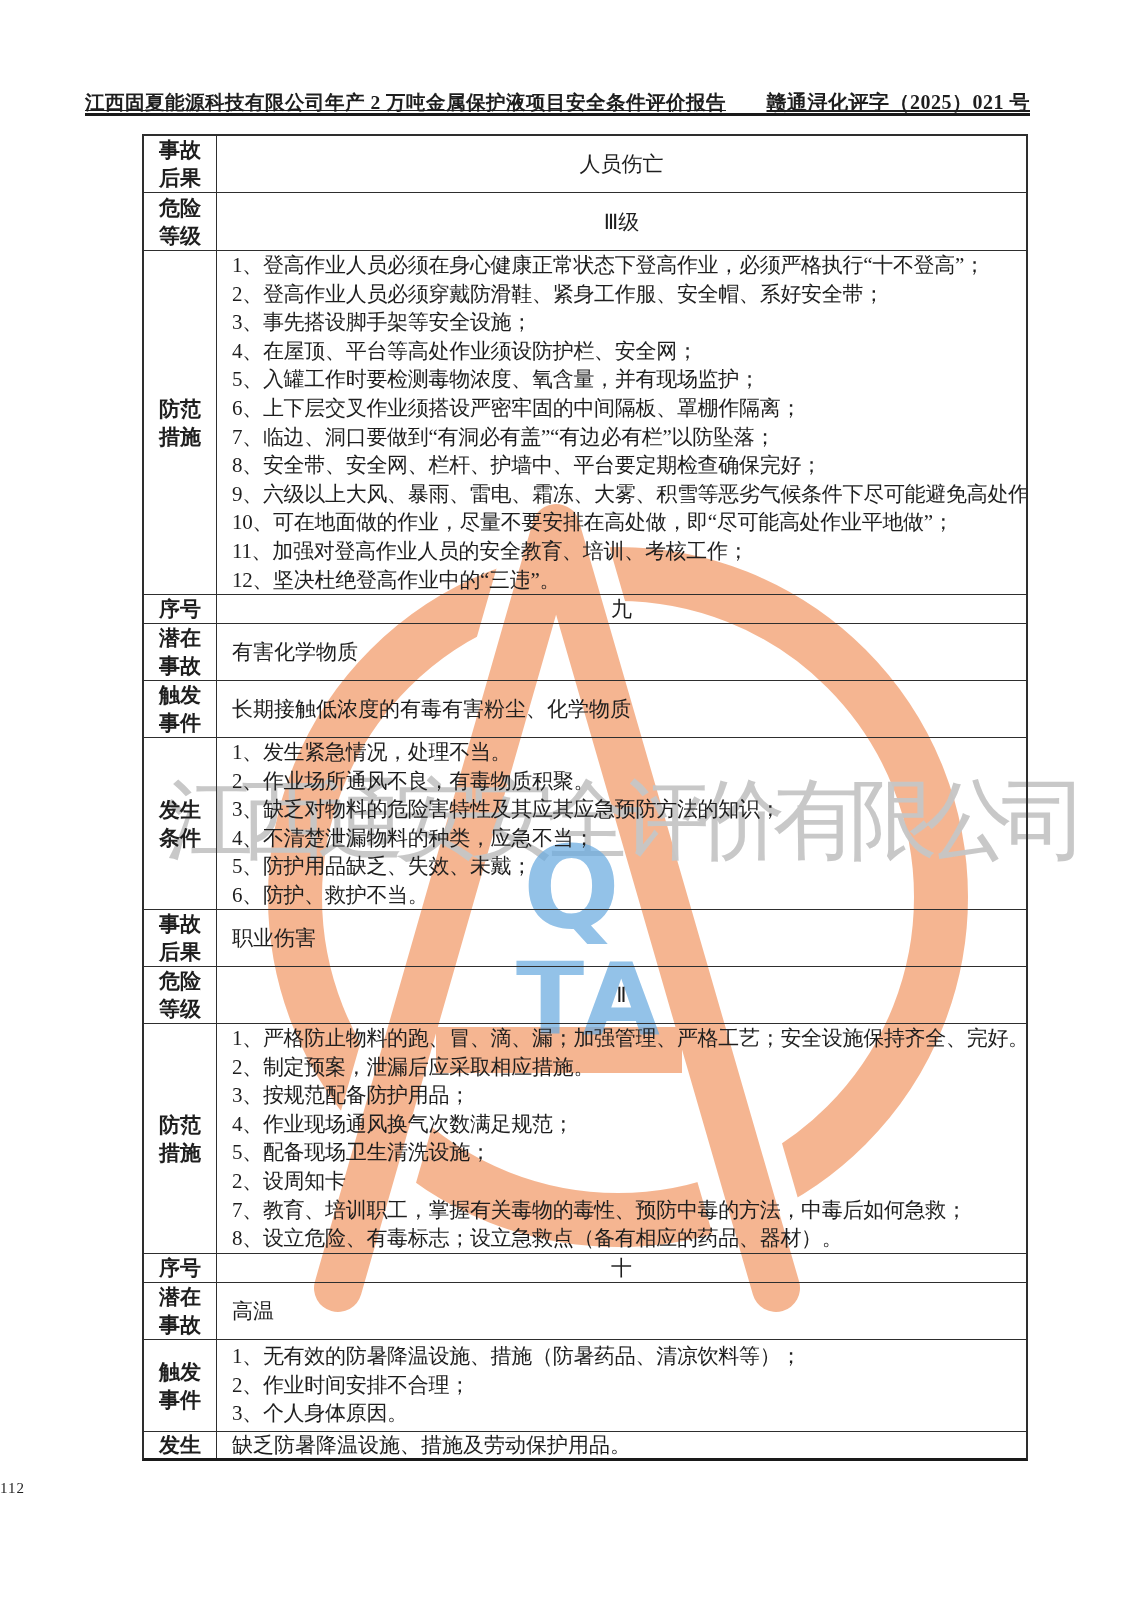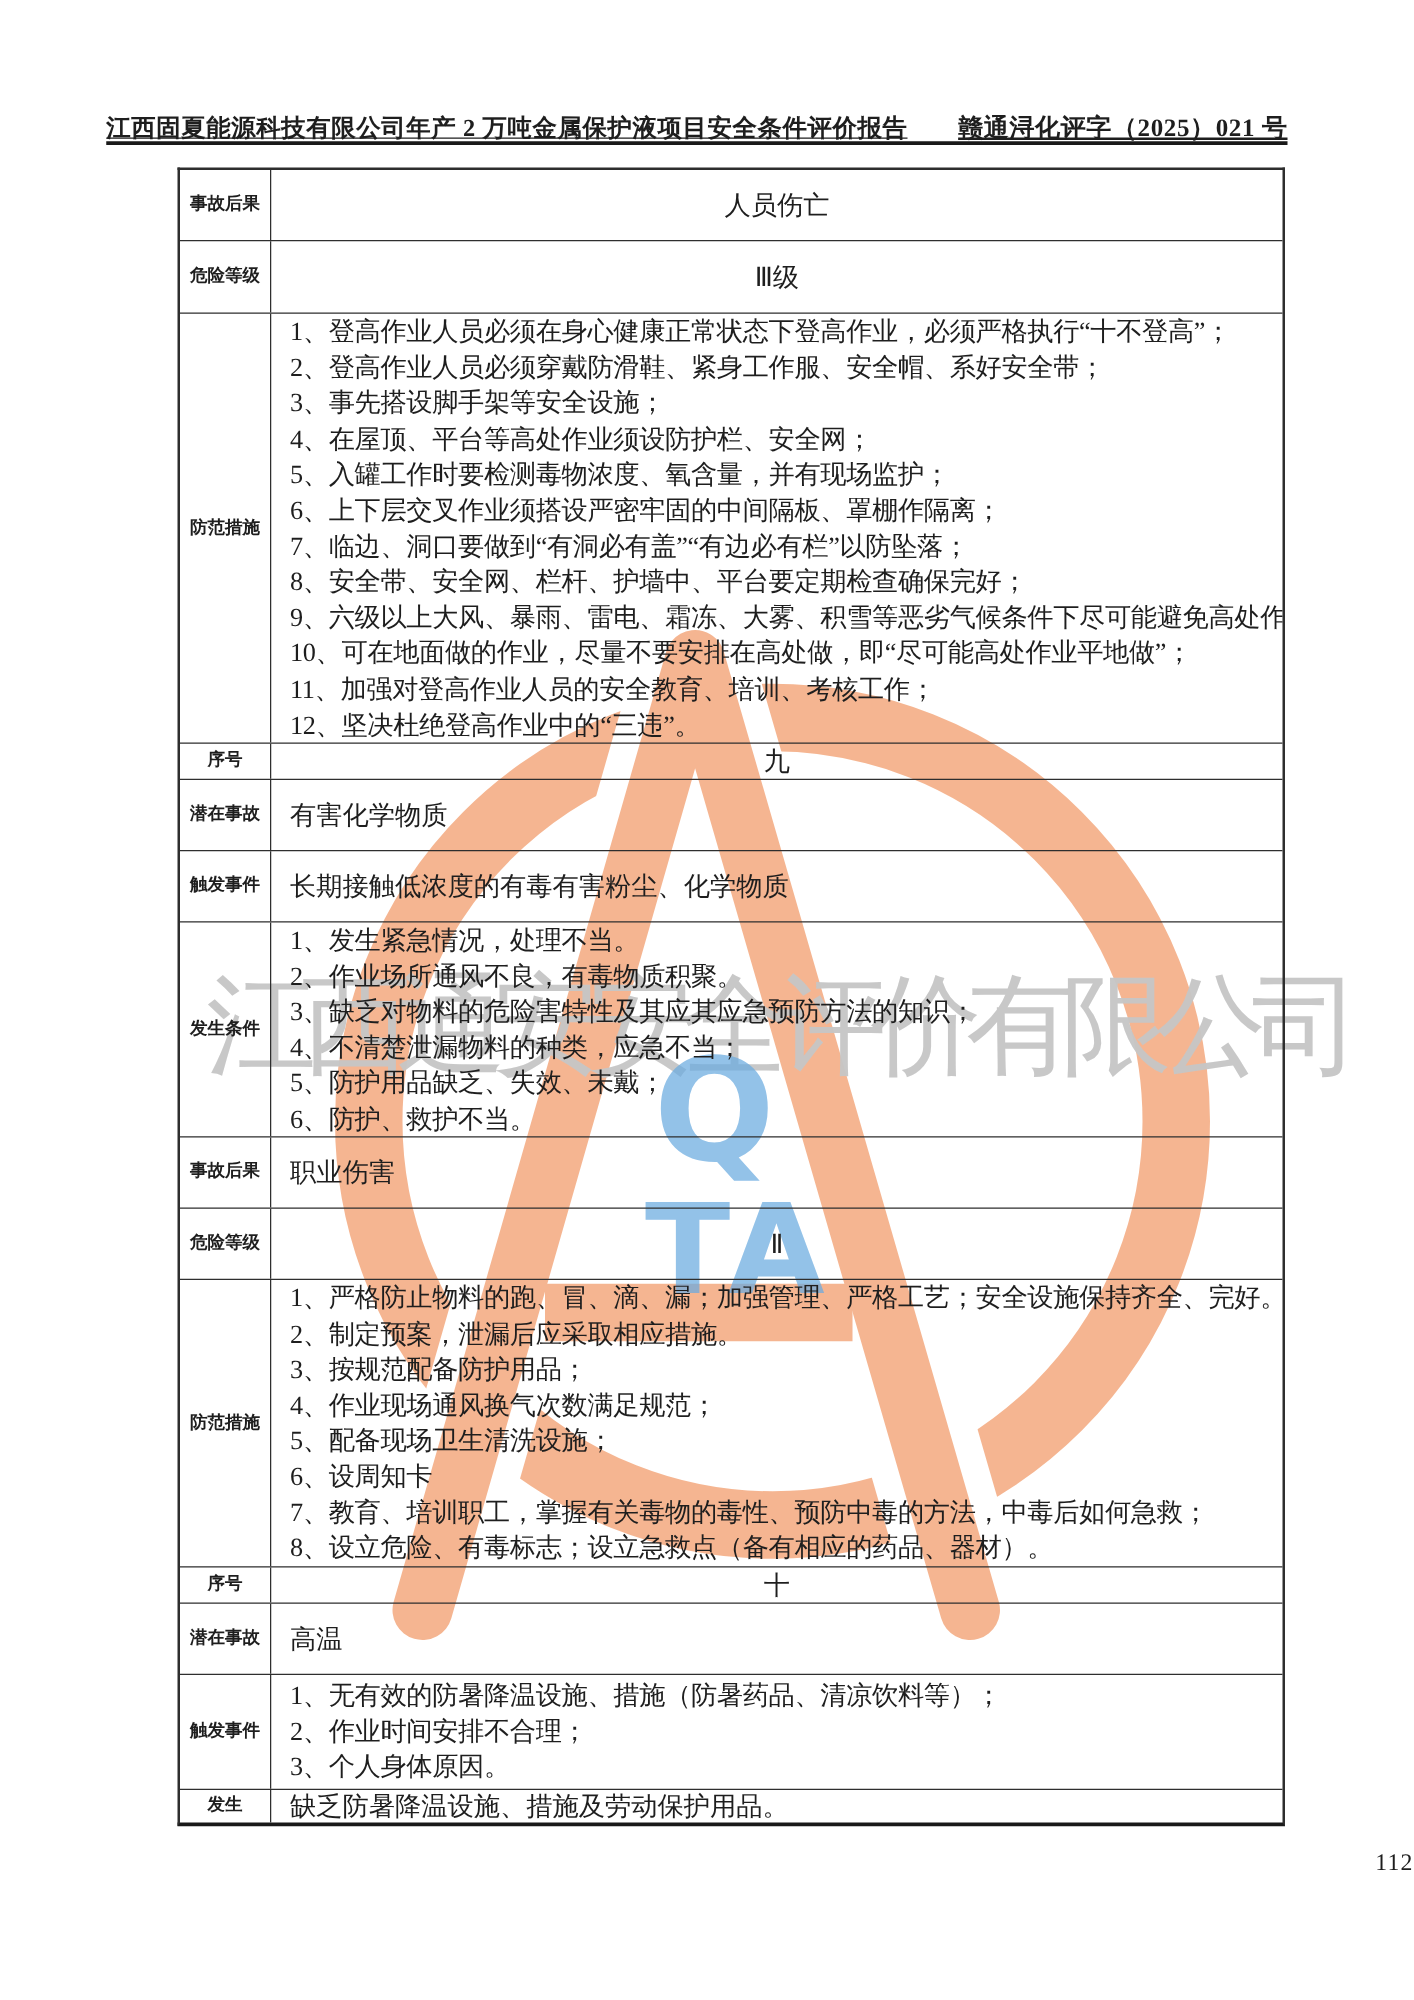--- a/index.html
+++ b/index.html
@@ -37,33 +37,33 @@
     z-index:2;
     background:transparent;
   }
   .trow{display:flex;border-bottom:1px solid #2e2e2e;box-sizing:border-box;}
   .trow:last-child{border-bottom:none;}
   .tlabel{
     width:73px;flex:0 0 73px;
     border-right:1px solid #2e2e2e;box-sizing:border-box;
     display:flex;align-items:center;justify-content:center;
     text-align:center;
-    font-weight:bold;font-size:14px;line-height:28px;
+    font-weight:bold;font-size:21px;line-height:28px;
     padding:0 5px;
   }
   .tcell{flex:1 1 auto;min-width:0;box-sizing:border-box;}
   .c-center{display:flex;align-items:center;justify-content:center;font-size:21px;font-family:Liberation Serif, serif;}
   .c-left{display:flex;align-items:center;padding-left:15px;font-size:21px;}
   .c-list{padding-left:15px;font-size:21px;}
   .line{line-height:28.6px;white-space:nowrap;overflow:hidden;letter-spacing:-0.3px;}
   .pad-top{padding-top:2px;}
   
   .footer{
     position:absolute;left:0;right:0;top:1480px;
-    text-align:right;font-size:19px;letter-spacing:1px;z-index:2;font-family:Liberation Serif, serif;
+    text-align:left;font-size:15px;letter-spacing:1px;z-index:2;font-family:Liberation Serif, serif;
   }
 </style>
 </head>
 <body>
 
 <div id="page">
 
   <svg class="wm" viewBox="0 0 1131 1600" aria-hidden="true">
     <g opacity="0.52">
 
@@ -156,21 +156,21 @@
     </div>
 
     <div class="trow" style="height:230px">
       <div class="tlabel">防范措施</div>
       <div class="tcell c-list">
         <div class="line">1、严格防止物料的跑、冒、滴、漏；加强管理、严格工艺；安全设施保持齐全、完好。</div>
         <div class="line">2、制定预案，泄漏后应采取相应措施。</div>
         <div class="line">3、按规范配备防护用品；</div>
         <div class="line">4、作业现场通风换气次数满足规范；</div>
         <div class="line">5、配备现场卫生清洗设施；</div>
-        <div class="line">6、设周知卡</div>
+        <div class="line">2、设周知卡</div>
         <div class="line">7、教育、培训职工，掌握有关毒物的毒性、预防中毒的方法，中毒后如何急救；</div>
         <div class="line">8、设立危险、有毒标志；设立急救点（备有相应的药品、器材）。</div>
       </div>
     </div>
 
     <div class="trow" style="height:29px">
       <div class="tlabel">序号</div>
       <div class="tcell c-center">十</div>
     </div>
 

